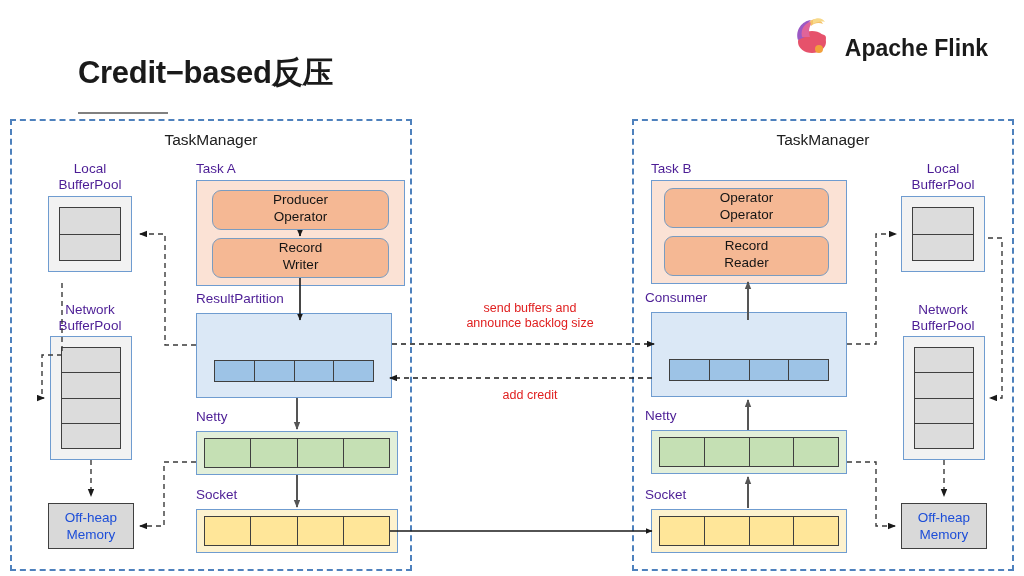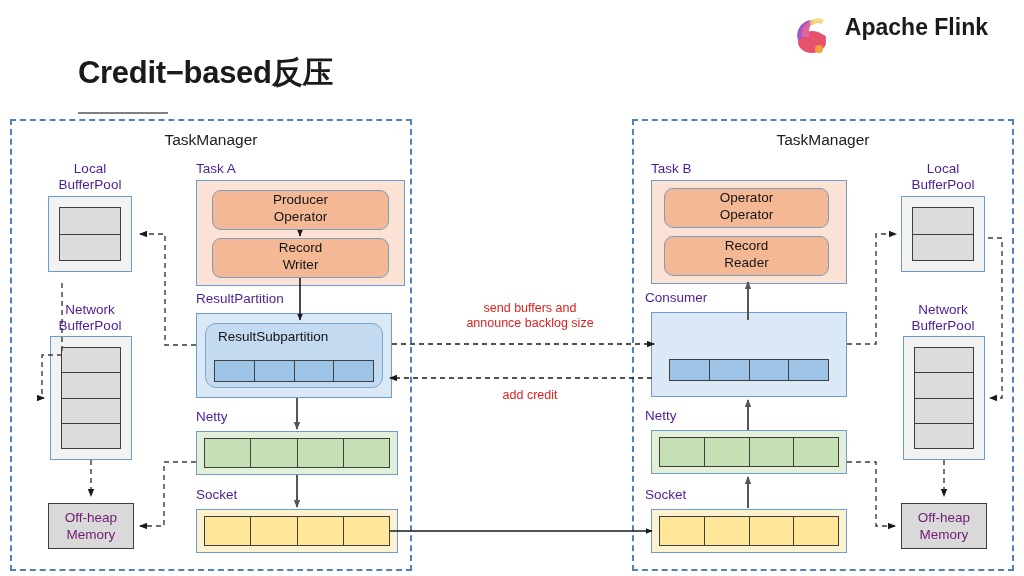--- a/index.html
+++ b/index.html
@@ -15,21 +15,21 @@
   .slide-title {
     position: absolute; left: 78px; top: 52px;
     font-size: 31px; font-weight: 700; color: #1a1a1a;
     letter-spacing: -0.3px; white-space: nowrap;
   }
   .title-rule {
     position: absolute; left: 78px; top: 112px;
     width: 90px; height: 2px; background: #808080;
   }
   .brand { position: absolute; right: 36px; top: 14px;
-           display: flex; align-items: flex-start; gap: 12px; }
+           display: flex; align-items: flex-end; gap: 12px; }
   .brand-name { font-size: 23px; font-weight: 700; color: #1a1a1a; }
 
   
   .tm {
     position: absolute;
     border: 2.5px dashed #4e81bd;
     box-sizing: border-box;
   }
   .tm-title {
     position: absolute; top: 10px; left: 0; right: 0;
@@ -52,21 +52,21 @@
     background: #dcdcdc; display: flex; flex-direction: column;
   }
   .pool-cell { flex: 1 1 0; border-bottom: 1.6px solid #3f3f3f; }
   .pool-cell:last-child { border-bottom: none; }
 
   
   .offheap {
     position: absolute; box-sizing: border-box;
     border: 1.8px solid #404040; background: #d9d9d9;
     display: flex; flex-direction: column; align-items: center;
-    justify-content: center; font-size: 13.5px; color: #701a75;
+    justify-content: center; font-size: 13.5px; color: #1d4ed8;
     line-height: 17px;
   }
 
   
   .task-box {
     position: absolute; box-sizing: border-box;
     border: 1.2px solid #6f9cd0; background: #fbe2d5;
   }
   .op-box {
     position: absolute; box-sizing: border-box;
@@ -181,23 +181,20 @@
     <div>Producer</div>
     <div>Operator</div>
   </div>
   <div class="op-box" style="left:212px; top:238px; width:177px; height:40px;">
     <div>Record</div>
     <div>Writer</div>
   </div>
 
   <div class="lbl" style="left:196px; top:291px;">ResultPartition</div>
   <div class="part-box" style="left:196px; top:313px; width:196px; height:85px;"></div>
-  <div class="sub-box" style="left:205px; top:323px; width:178px; height:65px;">
-    <div class="sub-label">ResultSubpartition</div>
-  </div>
   <div class="cells blue" style="left:214px; top:360px; width:160px; height:22px;">
     <div class="cell"></div>
       <div class="cell"></div>
       <div class="cell"></div>
       <div class="cell"></div>
   </div>
 
   <div class="lbl" style="left:196px; top:409px;">Netty</div>
   <div class="strip green" style="left:196px; top:431px; width:202px; height:44px;"></div>
   <div class="cells green" style="left:204px; top:438px; width:186px; height:30px;">

